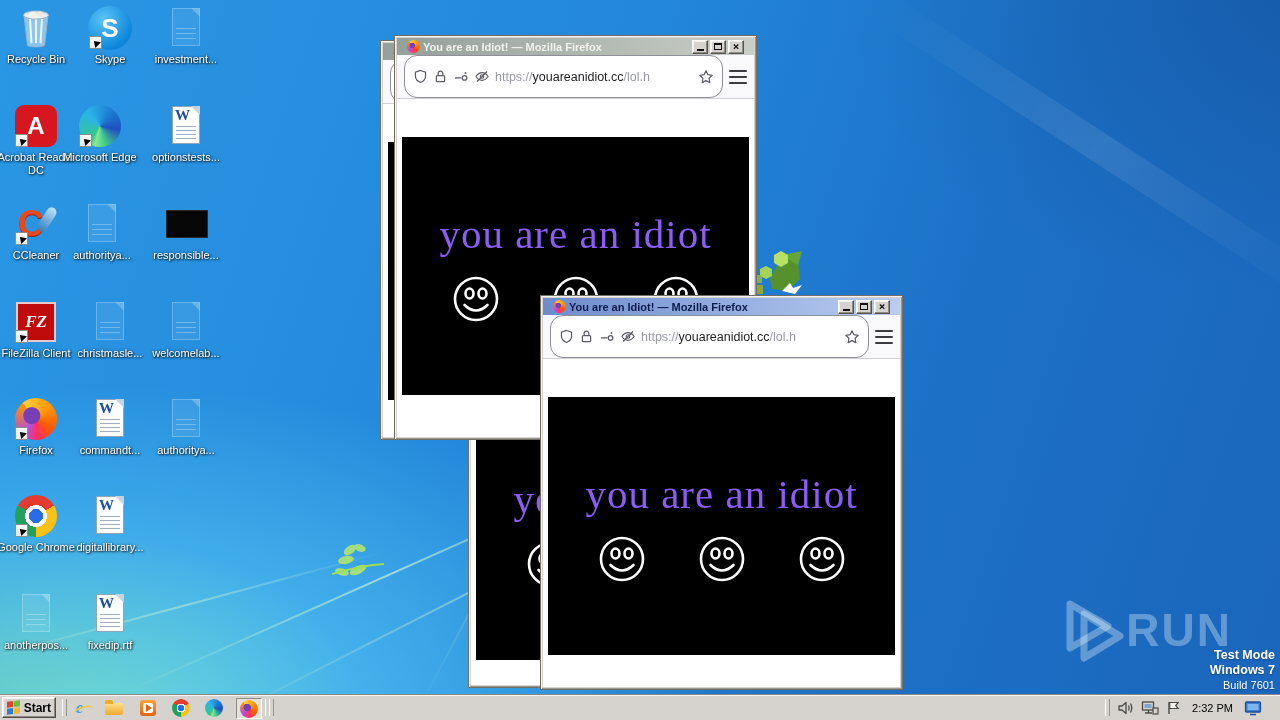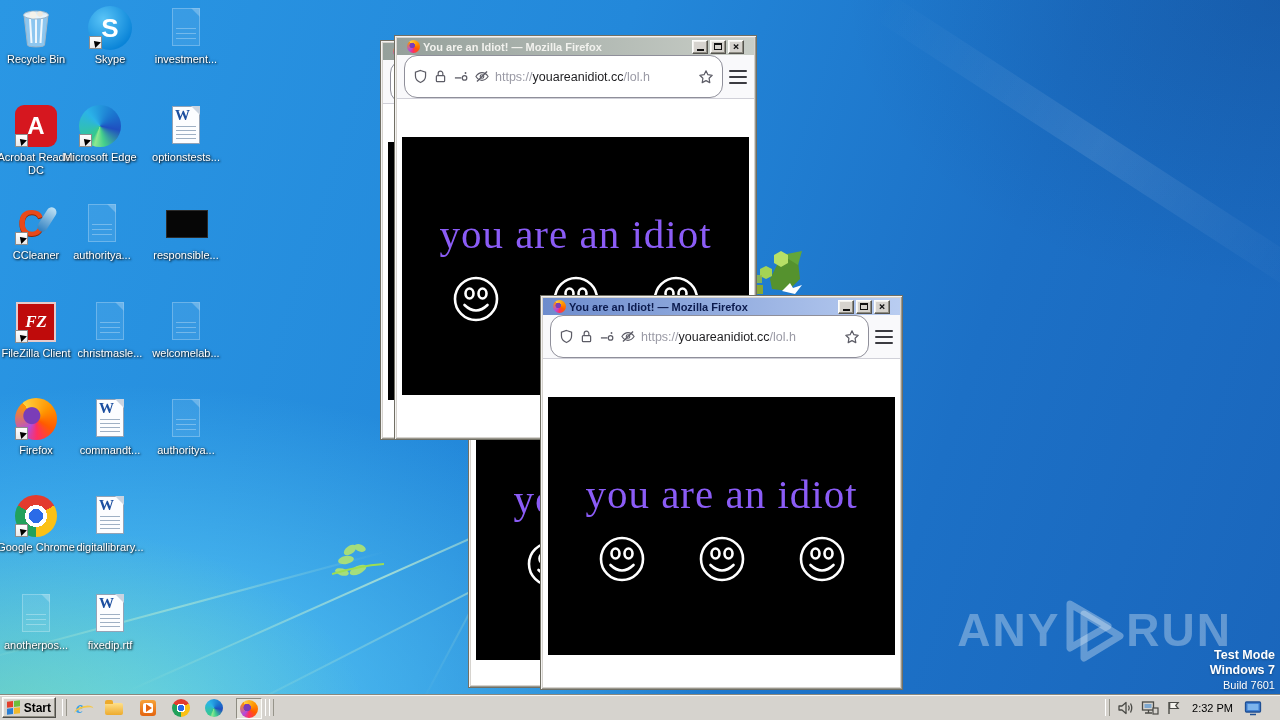--- a/index.html
+++ b/index.html
@@ -644,21 +644,20 @@
               </g>
             </svg>
         </div>
       </div>
     </div>
   </div>
 </div>
 
 <div id="wm">
   <div class="wm-row">
-    <span class="wm-txt">ANY</span>
     <svg width="78" height="64" viewBox="0 0 78 64" style="margin:0 -6px">
       <g fill="none" stroke="rgba(235,243,250,.35)" stroke-width="7" stroke-linejoin="round">
         <path d="M16 6 L54 28 L16 50 Z"></path>
         <path d="M30 16 L66 38 L30 60 Z"></path>
       </g>
     </svg>
     <span class="wm-txt">RUN</span>
   </div>
   <div class="wm-info">
     <div class="wm-mode">Test Mode</div>

